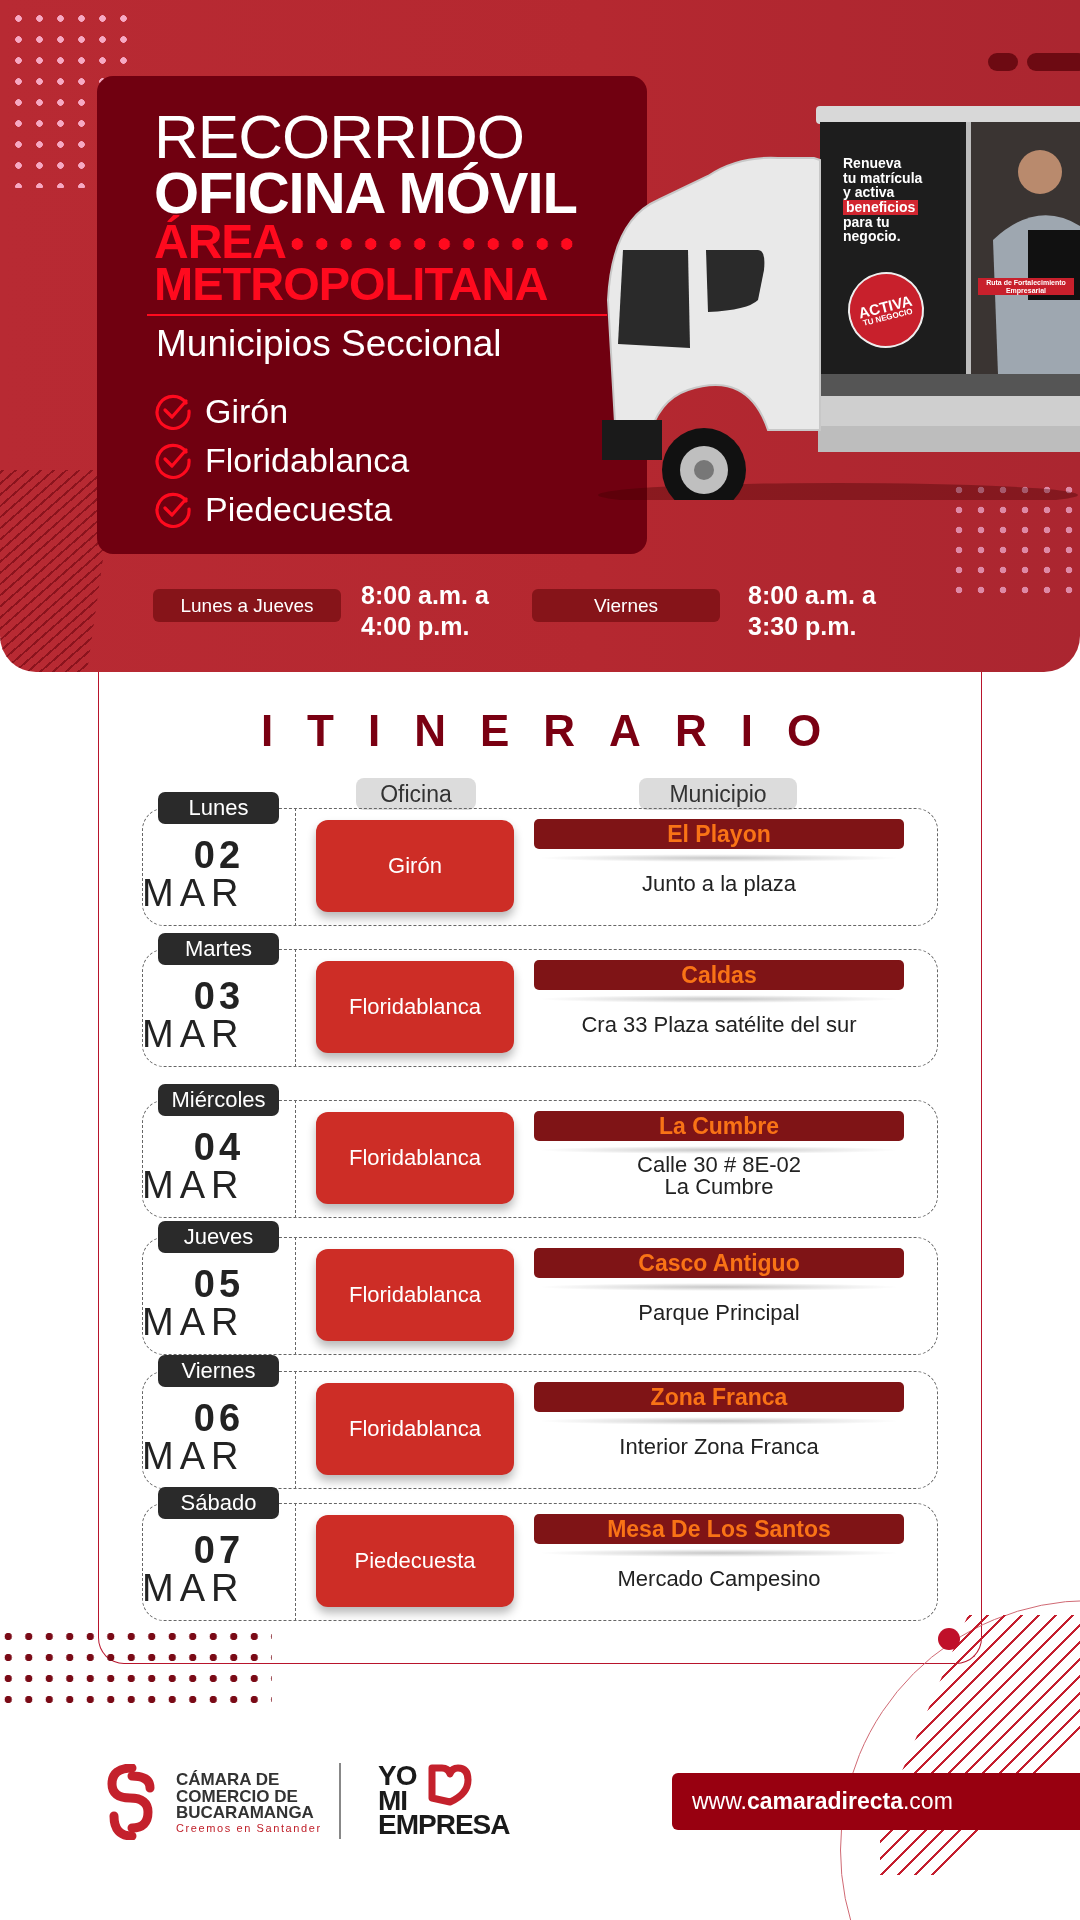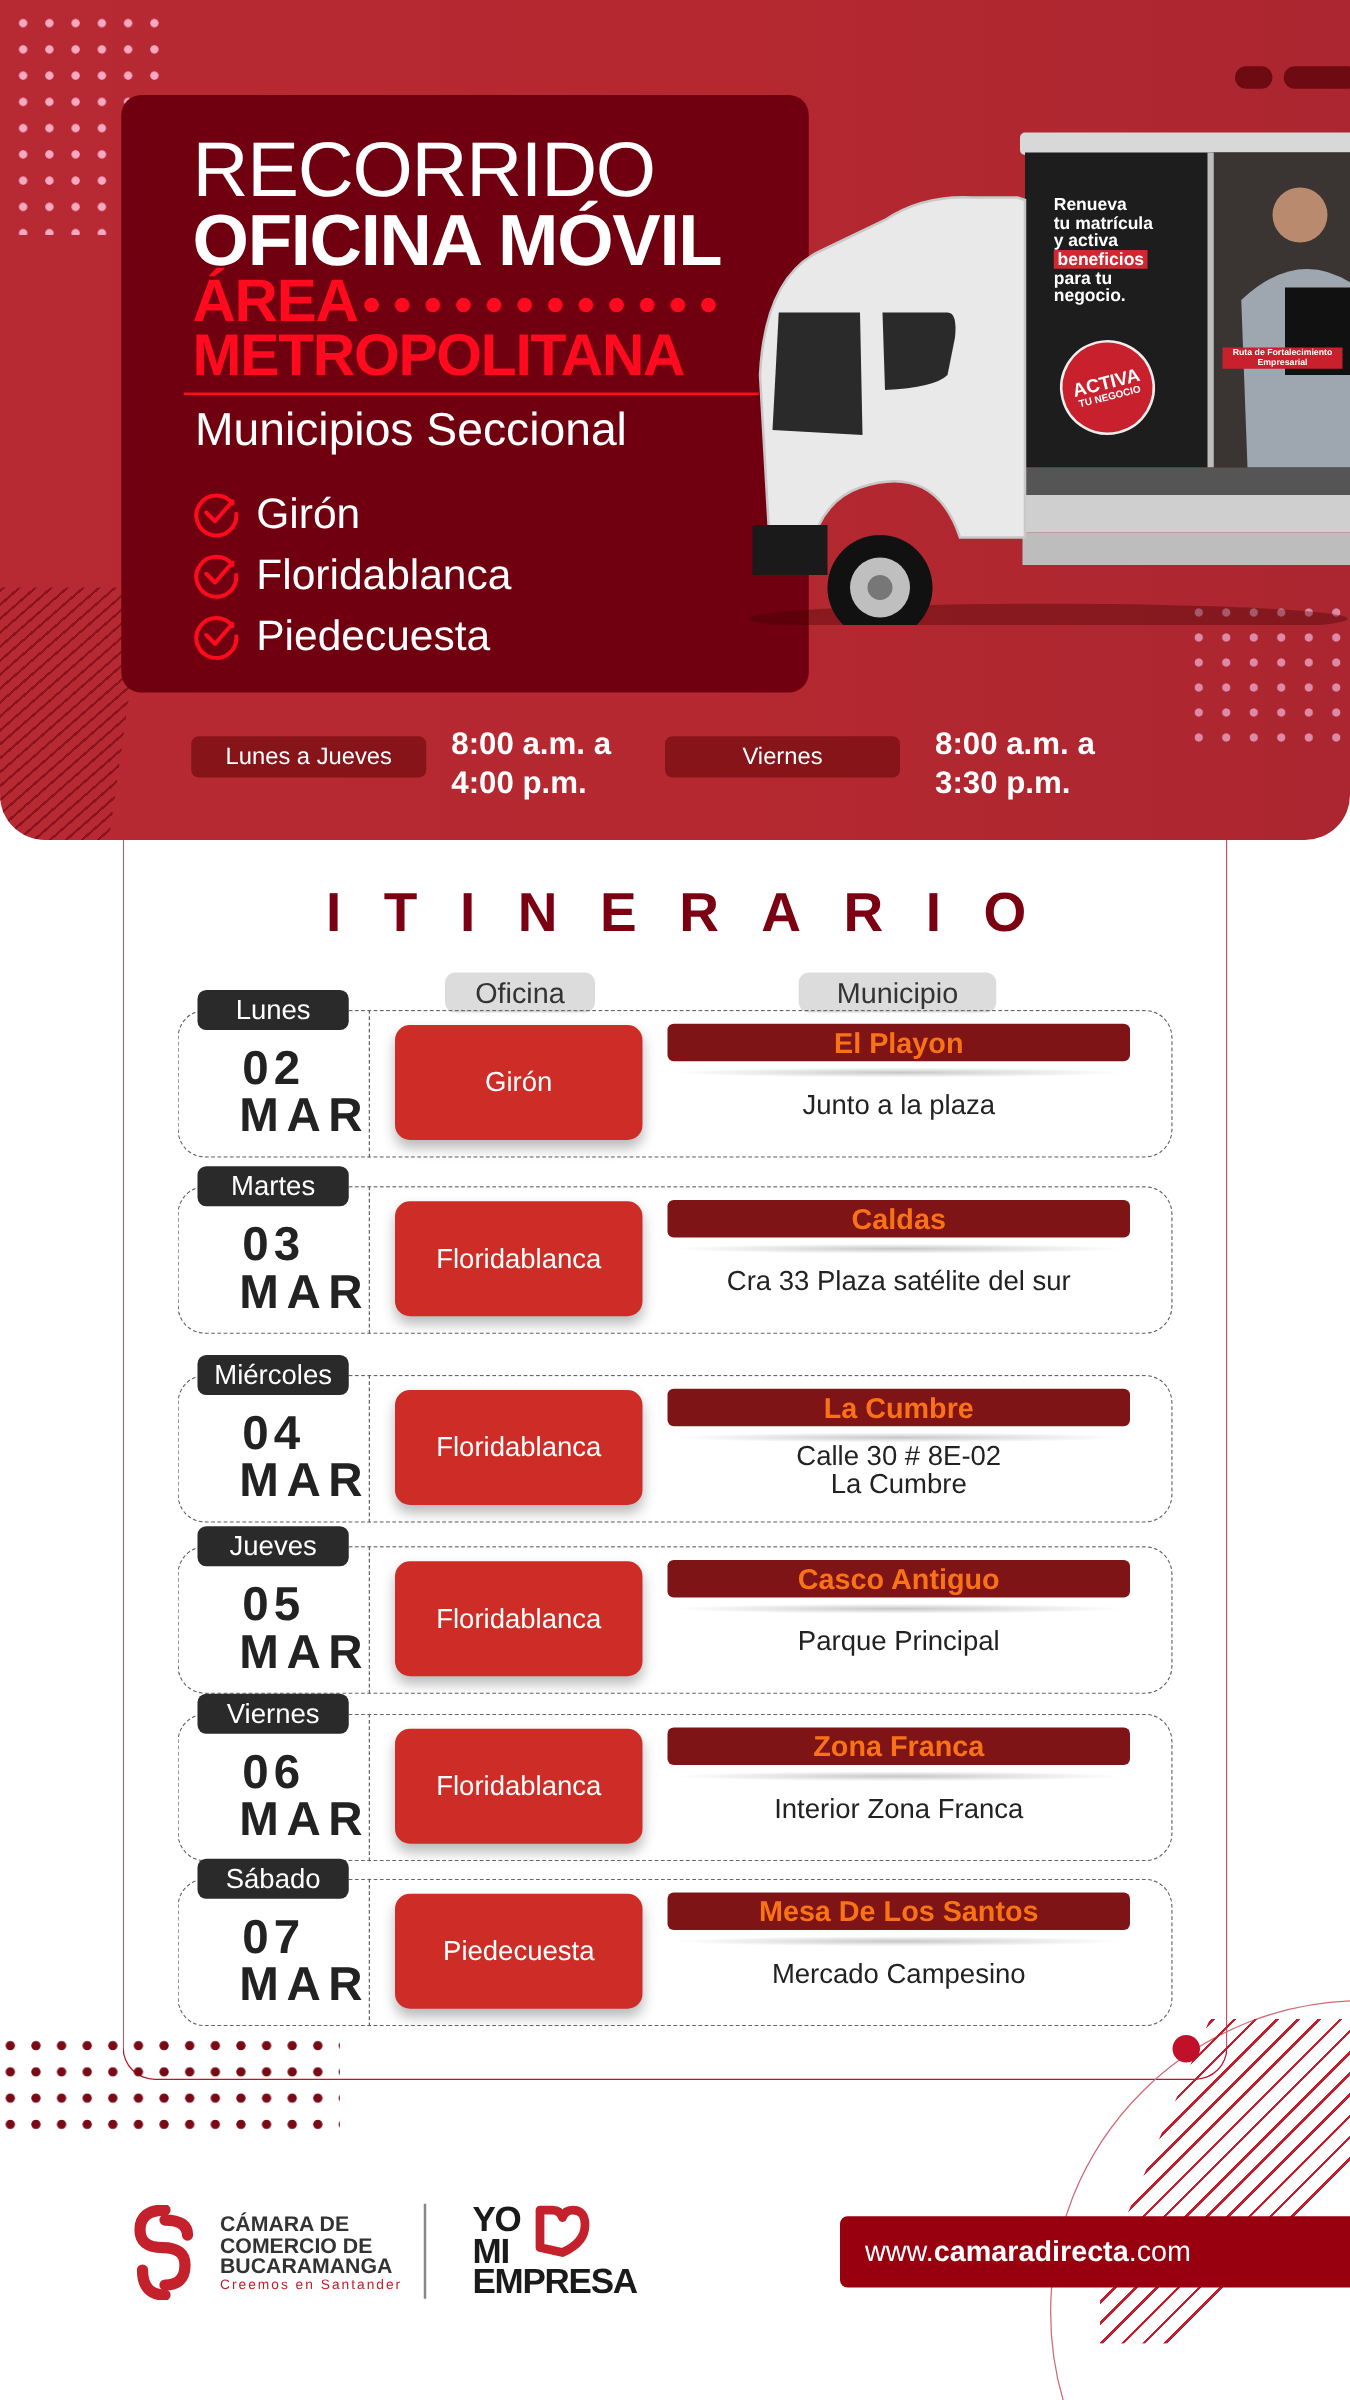--- a/index.html
+++ b/index.html
@@ -125,22 +125,22 @@
   .day-pill {
     position: absolute; left: 16px; top: -16px; width: 121px; height: 32px; border-radius: 7px;
     background: #2a2a2a; color: #fff; font-size: 22px; display: flex; align-items: center; justify-content: center;
     font-family: "Liberation Sans Narrow", "Liberation Sans", sans-serif;
   }
   .date-num {
     position: absolute; left: 0; top: 28px; width: 154px; text-align: center; color: #222;
     font-size: 38px; font-weight: 700; letter-spacing: 4px; line-height: 1;
   }
   .date-mon {
-    position: absolute; left: 0; top: 66px; width: 154px; text-align: right; color: #222;
-    font-size: 38px; font-weight: 700; letter-spacing: 6px; line-height: 1;
+    position: absolute; left: 0; top: 66px; width: 154px; text-align: left; color: #222;
+    font-size: 38px; font-weight: 400; letter-spacing: 6px; line-height: 1;
   }
   .office-btn {
     position: absolute; left: 174px; top: 12px; width: 198px; height: 92px; border-radius: 12px;
     background: #cd2d26; color: #fff; font-size: 22px; display: flex; align-items: center; justify-content: center;
     box-shadow: 0 6px 10px rgba(0,0,0,.28);
   }
   .place-bar {
     position: absolute; left: 392px; top: 11px; width: 370px; height: 30px; border-radius: 5px;
     background: #7f1416; color: #f97316; font-size: 23px; font-weight: 700; display: flex; align-items: center; justify-content: center;
   }

